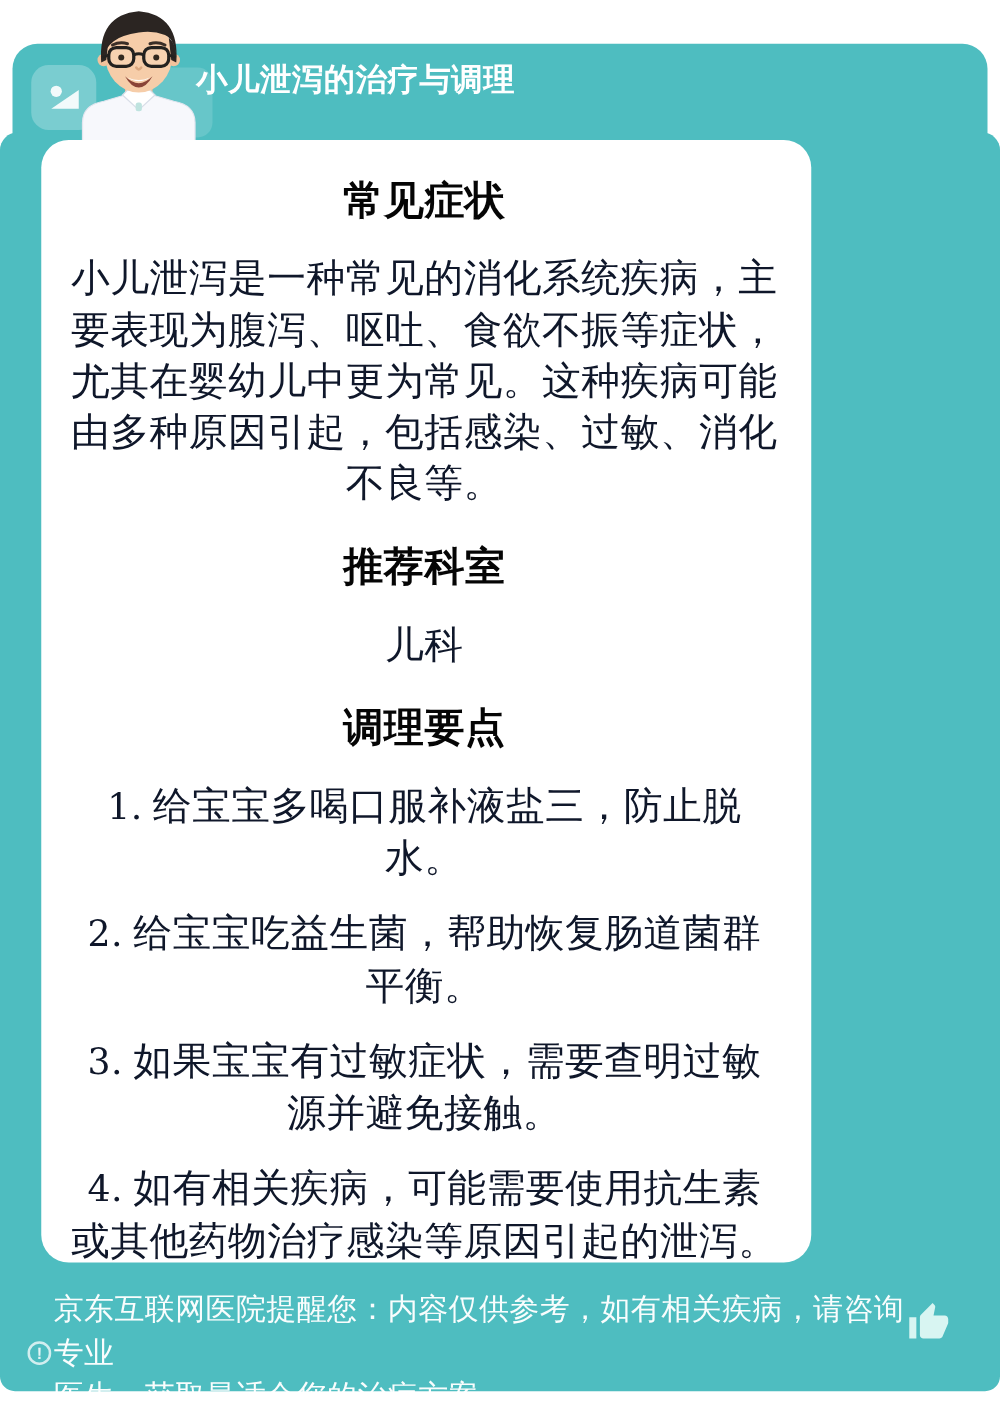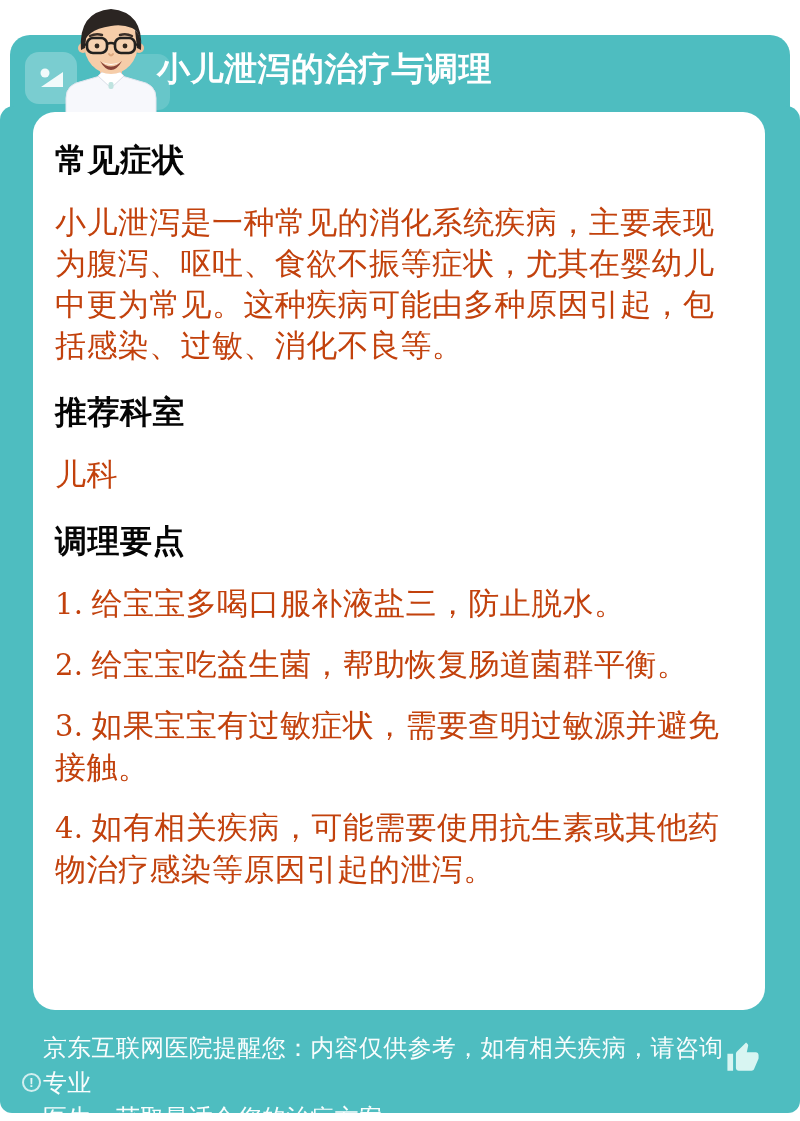--- a/index.html
+++ b/index.html
@@ -14,30 +14,30 @@
                  background:#4EBDC0; border-radius:14px 14px 12px 12px; }
 
   
   .photo-tile { position:absolute; left:25px; top:52px; width:52px; height:52px;
                 background:rgba(255,255,255,0.25); border-radius:14px; z-index:3;
                 display:flex; align-items:center; justify-content:center; }
   .soft-tile  { position:absolute; left:112px; top:54px; width:58px; height:56px;
                 background:rgba(255,255,255,0.14); border-radius:12px; z-index:2; }
   .avatar-wrap { position:absolute; left:50px; top:2px; width:122px; height:112px; z-index:4; }
   .page-title { position:absolute; left:157px; top:47px; z-index:3;
-                color:#ffffff; font-size:33px; font-weight:700; letter-spacing:0.5px; }
+                color:#ffffff; font-size:25px; font-weight:700; letter-spacing:0.5px; }
 
   
-  .card { position:absolute; left:33px; top:112px; width:732px; height:898px;
+  .card { position:absolute; left:33px; top:112px; width:616px; height:898px;
           background:#ffffff; border-radius:22px; z-index:5;
-          padding:2px 25px 30px 22px; color:#1c1c1c; }
+          padding:2px 25px 30px 22px; color:#1c1c1c;text-align:center; }
   .card h2 { font-size:32px; font-weight:700; color:#050505;
              margin:25px 0 0 0; letter-spacing:0.5px; }
   .card p  { font-size:31px; line-height:41px; letter-spacing:0.4px;
-             margin:19px 0 0 0; color:#c2410c; }
+             margin:19px 0 0 0; color:#0f172a; }
   .dept-value { font-size:31px; line-height:41px; margin-top:24px; }
   .list-num { font-family:"DejaVu Serif","Liberation Serif",serif;
               font-size:29px; margin-right:8px; }
 
   
   .footer { position:absolute; left:22px; top:1030px; width:720px; z-index:4;
             display:flex; align-items:center; }
   .info-icon { flex:0 0 auto; width:19px; height:19px; border:2px solid rgba(255,255,255,0.75);
                border-radius:50%; color:rgba(255,255,255,0.85); font-size:13px; font-weight:700;
                display:flex; align-items:center; justify-content:center; margin-right:2px; }

